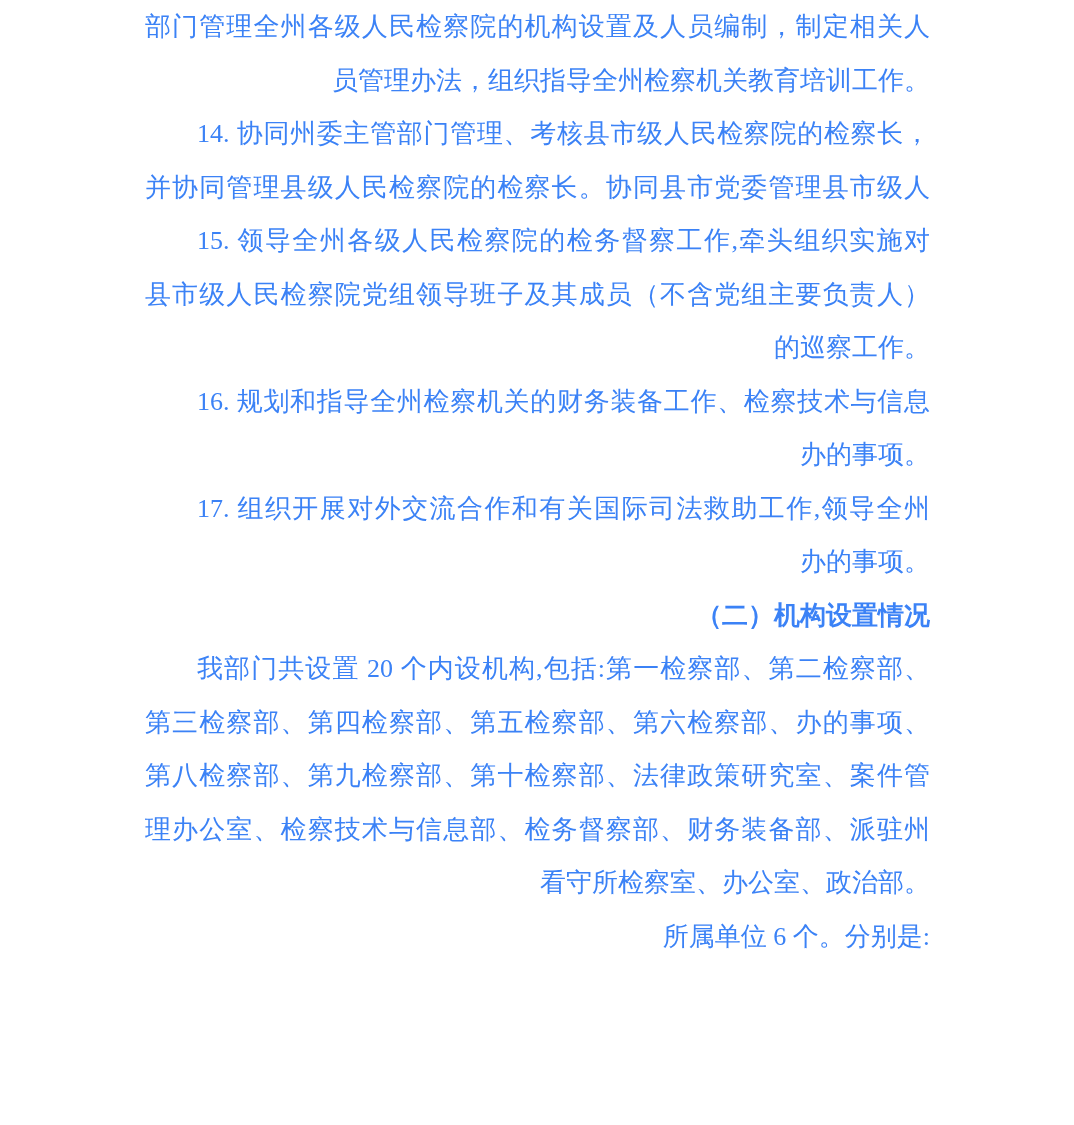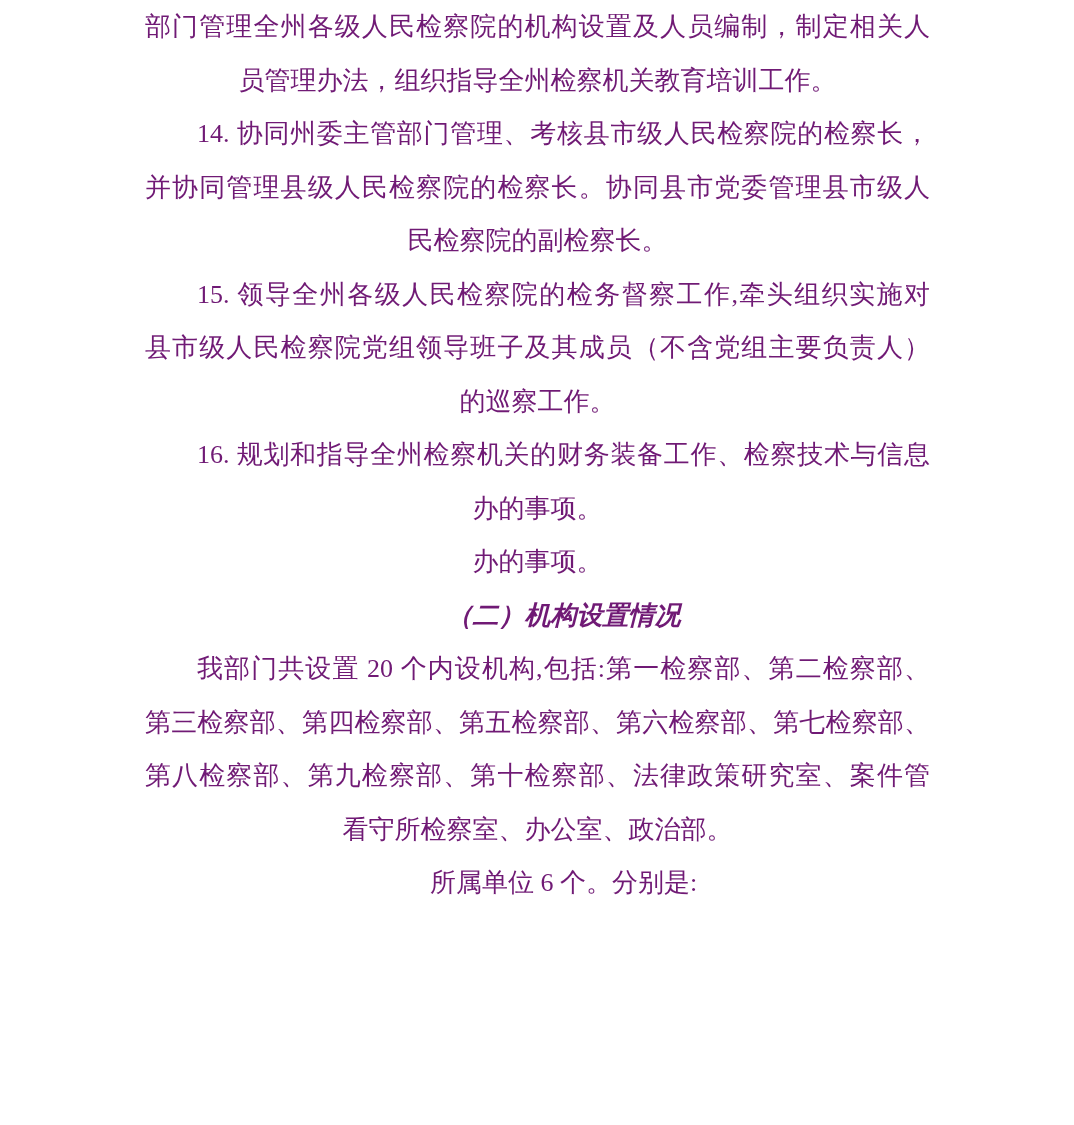--- a/index.html
+++ b/index.html
@@ -19,49 +19,49 @@
     padding: 0 144px 0 145px;
     font-family: "Liberation Serif", "DejaVu Serif", serif;
     font-size: 26px;
     line-height: 53.5px;
     color: #1e1e1e;
     letter-spacing: 0;
   }
   .line {
     width: 100%;
     height: 53.5px;
-    text-align: center;
+    text-align: right;
   }
   .line.justify {
     text-align: justify;
     text-align-last: justify;
     text-justify: inter-character;
   }
   .line.indent {
     text-indent: 52px;
   }
   .line.bold {
     font-weight: bold;
-    font-style: italic;
   }
 </style>
 </head>
 <body>
 
-<div class="page" style="background: rgb(255, 255, 255); color: #701a75;">
+<div class="page" style="background: rgb(255, 255, 255); color: #3b82f6;">
     <div class="line justify">部门管理全州各级人民检察院的机构设置及人员编制，制定相关人</div>
     <div class="line">员管理办法，组织指导全州检察机关教育培训工作。</div>
     <div class="line justify indent">14. 协同州委主管部门管理、考核县市级人民检察院的检察长，</div>
     <div class="line justify">并协同管理县级人民检察院的检察长。协同县市党委管理县市级人</div>
-    <div class="line">民检察院的副检察长。</div>
     <div class="line justify indent">15. 领导全州各级人民检察院的检务督察工作,牵头组织实施对</div>
     <div class="line justify">县市级人民检察院党组领导班子及其成员（不含党组主要负责人）</div>
     <div class="line">的巡察工作。</div>
     <div class="line justify indent">16. 规划和指导全州检察机关的财务装备工作、检察技术与信息</div>
     <div class="line">办的事项。</div>
+    <div class="line justify indent">17. 组织开展对外交流合作和有关国际司法救助工作,领导全州</div>
     <div class="line">办的事项。</div>
     <div class="line indent bold">（二）机构设置情况</div>
     <div class="line justify indent">我部门共设置 20 个内设机构,包括:第一检察部、第二检察部、</div>
-    <div class="line justify">第三检察部、第四检察部、第五检察部、第六检察部、第七检察部、</div>
+    <div class="line justify">第三检察部、第四检察部、第五检察部、第六检察部、办的事项、</div>
     <div class="line justify">第八检察部、第九检察部、第十检察部、法律政策研究室、案件管</div>
+    <div class="line justify">理办公室、检察技术与信息部、检务督察部、财务装备部、派驻州</div>
     <div class="line">看守所检察室、办公室、政治部。</div>
     <div class="line indent">所属单位 6 个。分别是:</div>
   </div>
 
 </body></html>

